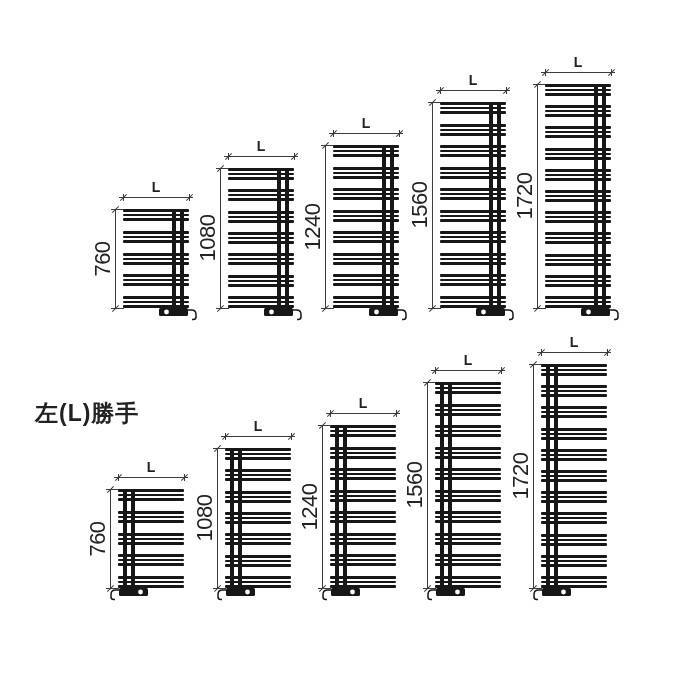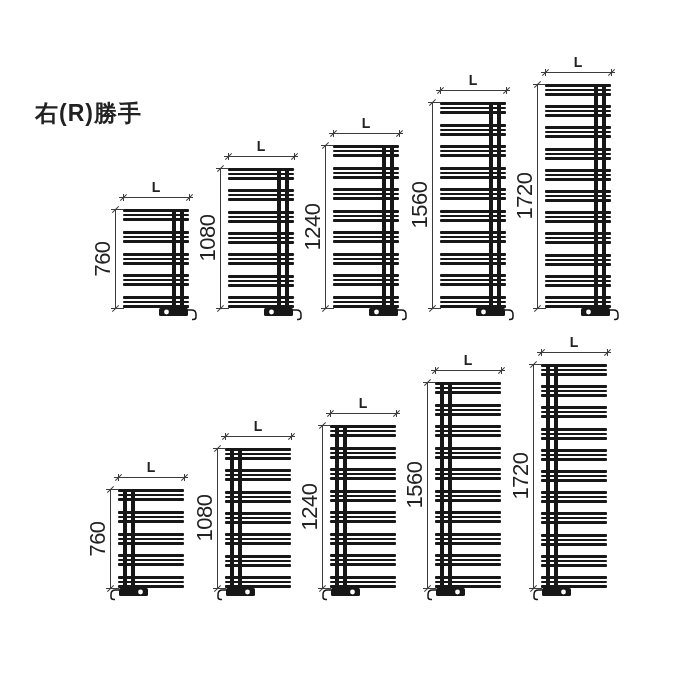--- a/index.html
+++ b/index.html
@@ -24,21 +24,21 @@
     position:absolute;width:70px;height:22px;line-height:22px;text-align:center;
     font-size:22px;font-weight:400;color:#222;transform:rotate(-90deg);
     letter-spacing:-0.5px;
   }
   .valve-svg{position:absolute;overflow:visible;}
 </style>
 </head>
 <body>
 
 <div class="canvas">
-  <div class="row-label" id="label-row-0" style="left: 35px; top: 98px;">右(R)勝手</div>
+  <div class="row-label" id="label-row-1" style="left: 35px; top: 398px;">左(L)勝手</div>
   <div id="radiators">
       <div class="radiator" style="left: 123px; top: 209px; width: 66px; height: 99px;">
         <div class="pipe" style="left: 49px; background: rgb(23, 23, 23);"></div>
         <div class="pipe" style="left: 57px; background: rgb(23, 23, 23);"></div>
         <div class="tube" style="top: 0px; height: 3px; background: rgb(23, 23, 23);"></div>
         <div class="tube" style="top: 5px; height: 2px; background: rgb(23, 23, 23);"></div>
         <div class="tube" style="top: 9px; height: 3px; background: rgb(23, 23, 23);"></div>
         <div class="tube" style="top: 21.75px; height: 3px; background: rgb(23, 23, 23);"></div>
         <div class="tube" style="top: 26.75px; height: 2px; background: rgb(23, 23, 23);"></div>
         <div class="tube" style="top: 30.75px; height: 3px; background: rgb(23, 23, 23);"></div>

